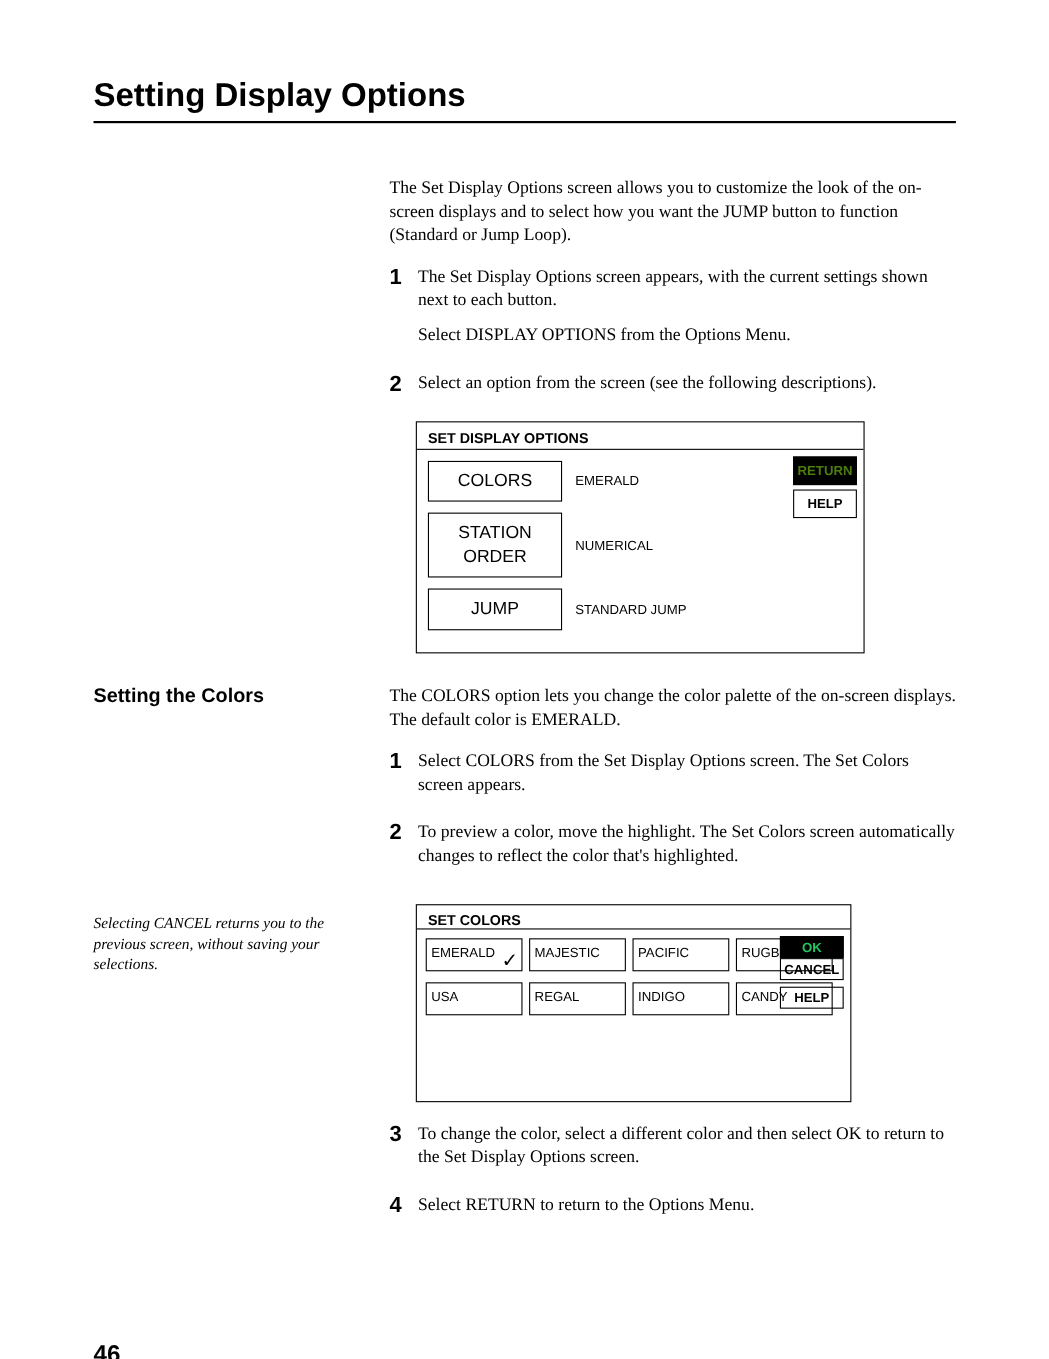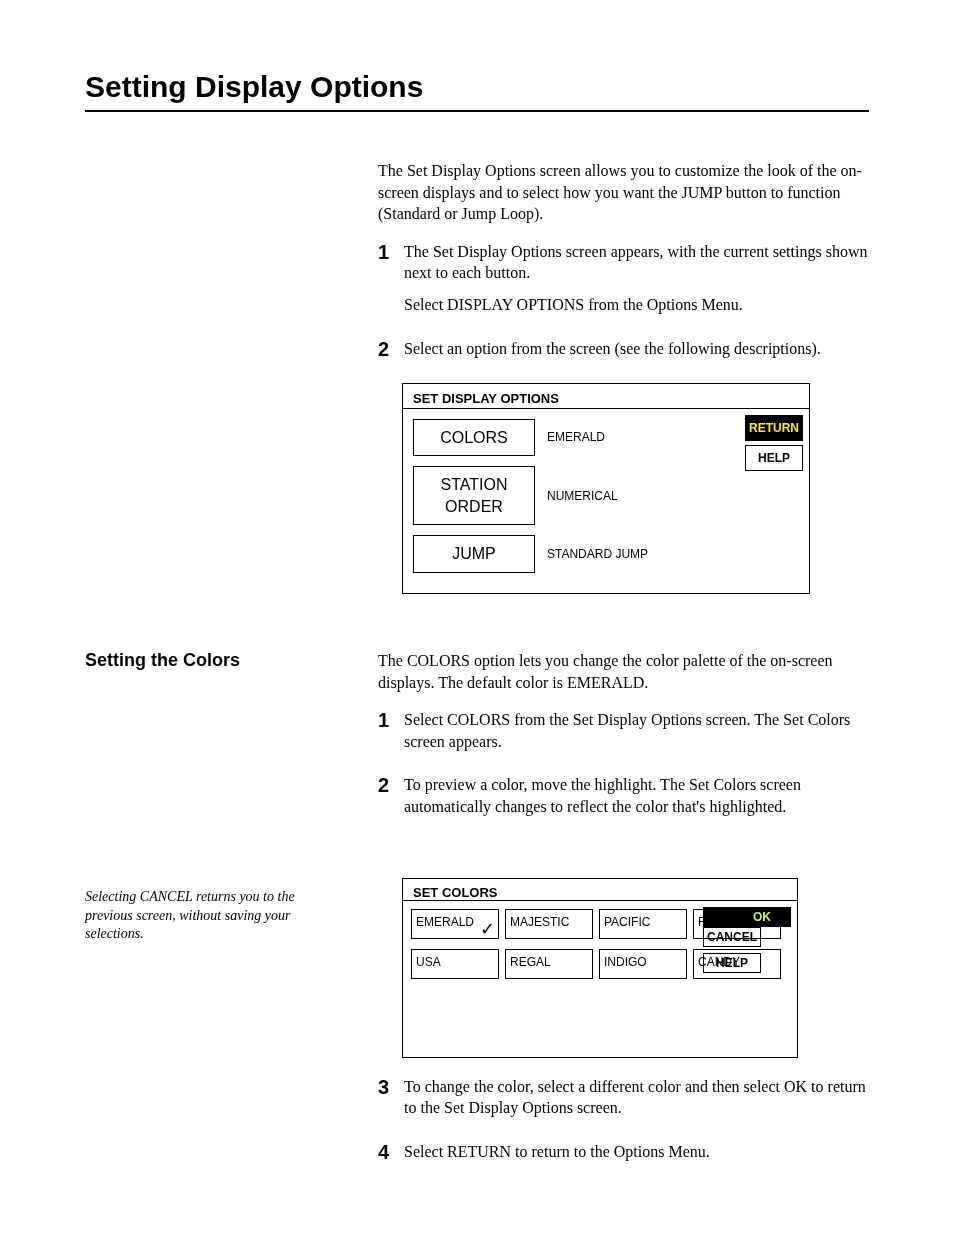--- a/index.html
+++ b/index.html
@@ -21,21 +21,20 @@
   font-weight: bold;
   margin: 0 0 6px 0;
   padding-bottom: 6px;
   border-bottom: 2px solid #000;
 }
 .body-grid {
   display: grid;
   grid-template-columns: 265px 1fr;
   column-gap: 4px;
   margin-top: 32px;
-  gap: 28px;
 }
 .intro {
   grid-column: 2;
   line-height: 1.35;
 }
 .subhead {
   font-family: "Trebuchet MS", "Myriad Pro", Arial, sans-serif;
   font-weight: bold;
   font-size: 16px;
   margin-top: 18px;
@@ -112,21 +111,21 @@
   font-weight: bold;
   font-size: 12px;
   border: 1.5px solid #000;
   width: 56px;
   text-align: center;
   padding: 4px 0;
   margin-bottom: 4px;
 }
 .sbtn.inv {
   background: #000;
-  color: #fde047;
+  color: #4d7c0f;
 }
 .side-heading {
   font-family: "Trebuchet MS", "Myriad Pro", Arial, sans-serif;
   font-weight: bold;
   font-size: 18px;
   margin-top: 28px;
 }
 .side-note {
   font-style: italic;
   font-size: 14px;
@@ -277,21 +276,21 @@
             </div>
             <div class="cbtn">MAJESTIC</div>
             <div class="cbtn">PACIFIC</div>
             <div class="cbtn">RUGBY</div>
             <div class="cbtn">USA</div>
             <div class="cbtn">REGAL</div>
             <div class="cbtn">INDIGO</div>
             <div class="cbtn">CANDY</div>
           </div>
           <div class="side-btns2">
-            <div class="sbtn2" style="background:#000;color:#bef264;padding-left:30px;">OK</div>
+            <div class="sbtn2" style="background:#000;color:#22c55e;">OK</div>
             <div class="sbtn2">CANCEL</div>
             <div class="sbtn2" style="margin-top:6px;">HELP</div>
           </div>
         </div>
       </div>
 
       <ol class="steps" style="margin-top:18px;">
         <li>
           <span class="num">3</span>
           <div class="step-body">

